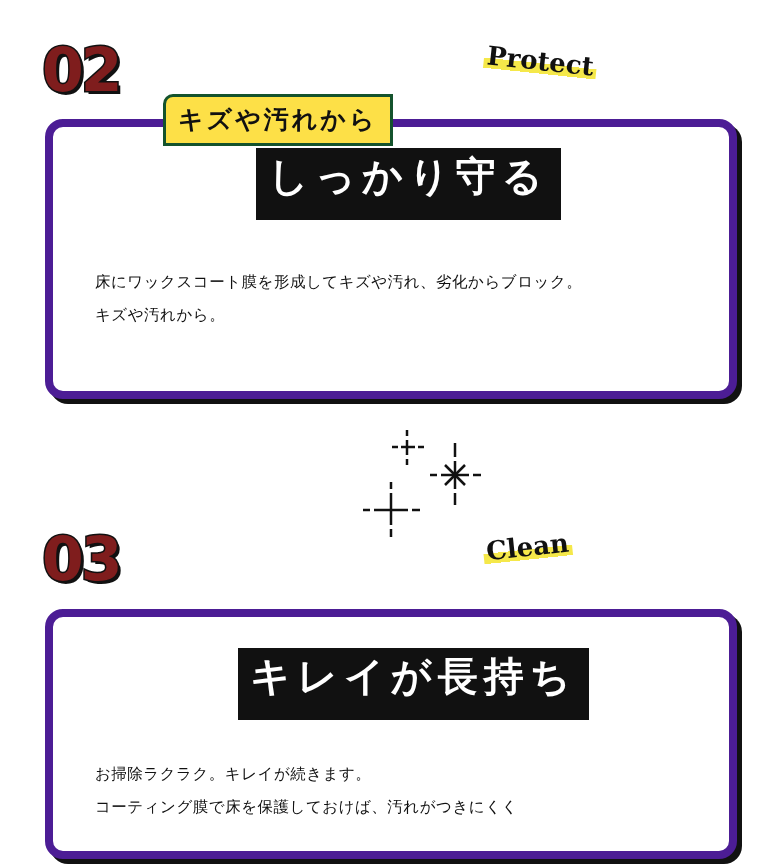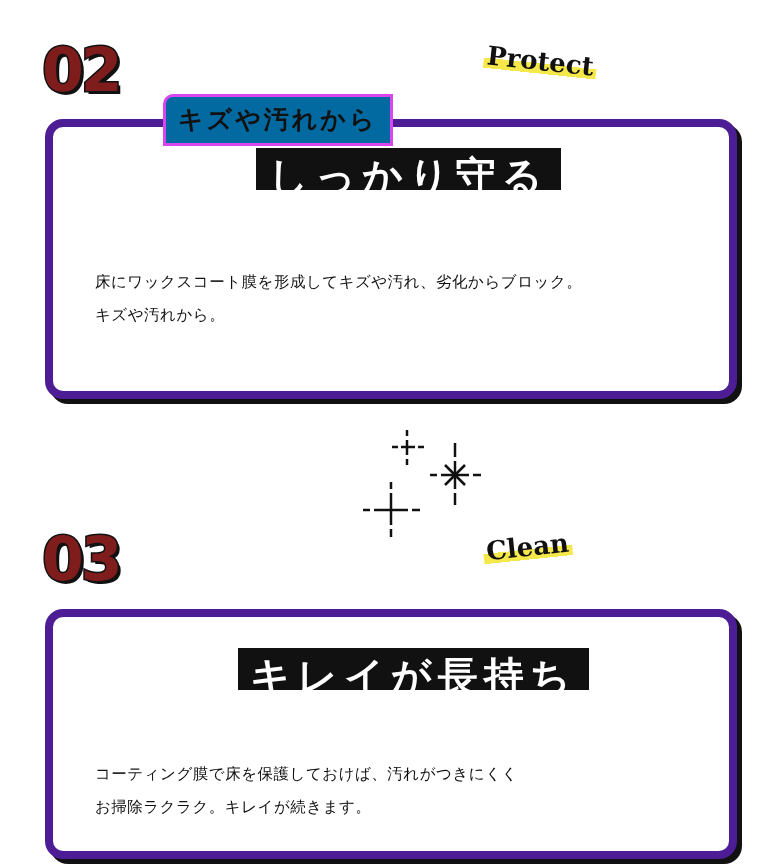--- a/index.html
+++ b/index.html
@@ -23,29 +23,29 @@
       font-weight: bold; color: #111; font-size: 26px;
       background: linear-gradient(transparent 58%, #f5e84a 58%, #f5e84a 92%, transparent 92%);
       padding: 0 3px;
     }
     .card {
       position: absolute; left: 45px; width: 676px; background: #fff;
       border: 8px solid #4c1d95; border-radius: 18px;
       box-shadow: 5px 5px 0 #111;
     }
     .label-box {
-      position: absolute; background: #0369a1; border: 3px solid #d946ef;
+      position: absolute; background: #fde047; border: 3px solid #14532d;
       border-radius: 10px 0 0 0;
       font-weight: bold; font-size: 25px; letter-spacing: 3px;
       padding: 0 12px; line-height: 46px; height: 46px;
     }
     .headline {
       position: absolute; background: #111; color: #fff;
       font-weight: bold; font-size: 40px; letter-spacing: 6px;
-      height: 42px; line-height: 56px; padding: 0 12px;
+      height: 72px; line-height: 56px; padding: 0 12px;
     }
     .body-text {
       position: absolute; left: 42px; font-size: 15.5px; line-height: 33px;
       color: #111; letter-spacing: 0.5px;
     }
     .sparkles { position: absolute; left: 355px; top: 425px; width: 140px; height: 120px; }
   </style>
 </head>
 <body>
 
@@ -88,18 +88,18 @@
       <line x1="19" y1="85" x2="53" y2="85"></line>
       <line x1="57" y1="85" x2="65" y2="85"></line>
   </g>
 </svg>
 
 <div class="section" style="top:520px;height:346px;padding-left:20px;">
   <div class="num" style="left:42px;top:9px;">03</div>
   <div class="tag" style="left:483px;top:12px;transform:rotate(-6deg);">Clean</div>
   <div class="card" style="top:89px;height:234px;">
     <div class="body-text" style="top:141px;">
+      <div>お掃除ラクラク。キレイが続きます。</div>
       <div>コーティング膜で床を保護しておけば、汚れがつきにくく</div>
-      <div>お掃除ラクラク。キレイが続きます。</div>
     </div>
   </div>
   <div class="headline" style="left:238px;top:116px;margin-top:12px;">キレイが長持ち</div>
 </div>
 
 </body></html>

